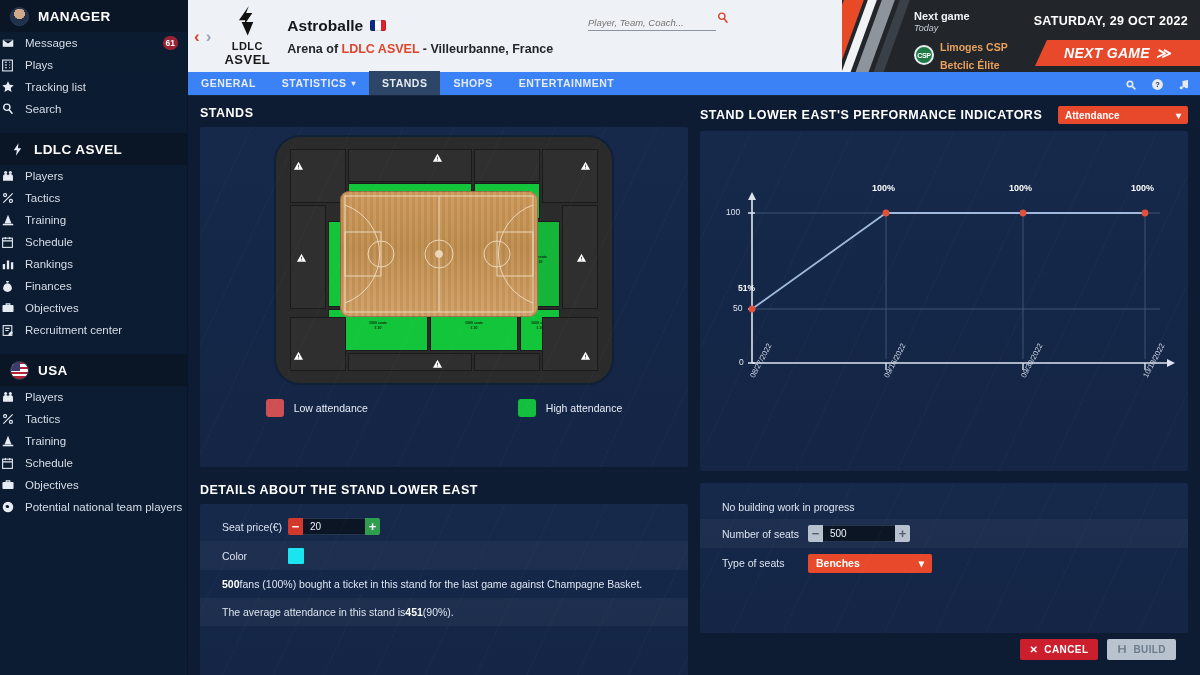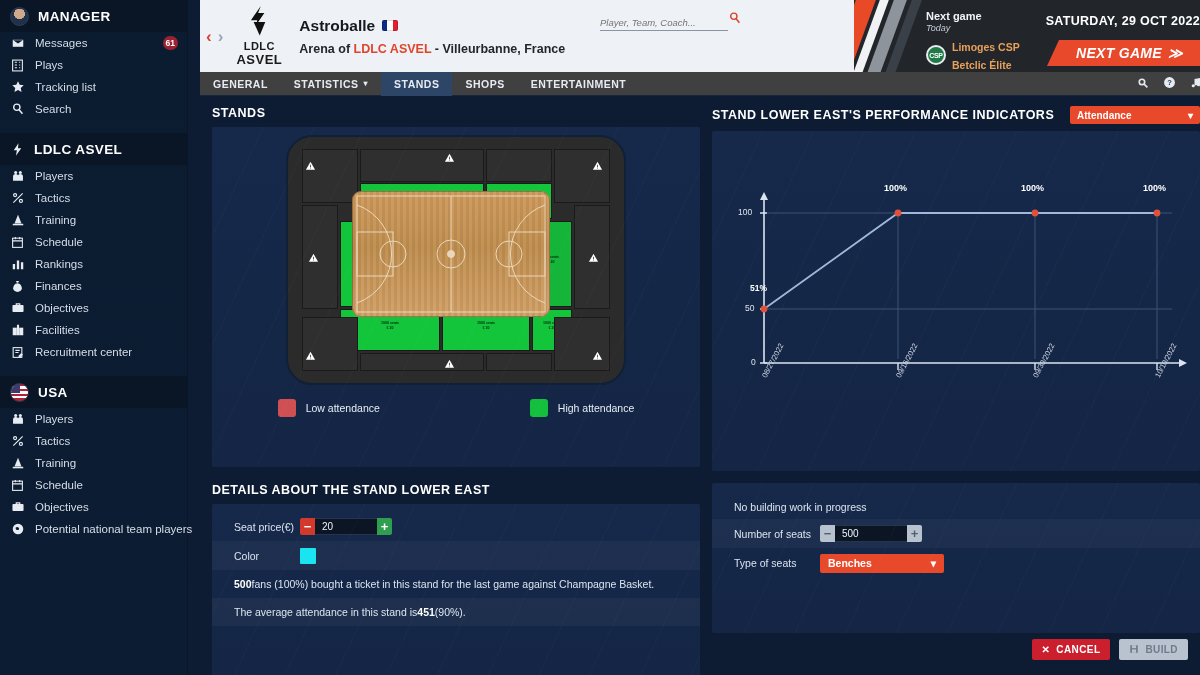--- a/index.html
+++ b/index.html
@@ -2,38 +2,38 @@
 <html><head>
 <meta charset="utf-8">
 <style>
   * { box-sizing: border-box; margin: 0; padding: 0; }
   html, body {
     width: 1200px; height: 675px;
     background: #0d1c33;
     font-family: "Liberation Sans", sans-serif;
     overflow: hidden;
   }
-  #app { position: relative; width: 1200px; height: 675px; display: flex; gap: 12px; }
+  #app { position: relative; width: 1200px; height: 675px; display: flex; }
 
   
   .sidebar {
     width: 188px; height: 675px;
     background: linear-gradient(180deg,#0b1b30 0%, #0c1d33 100%);
     flex: 0 0 188px; position: relative;
     border-right: 1px solid #0a1627;
   }
   .sb-group-head {
     display: flex; align-items: center; gap: 9px;
     height: 32px; padding: 0 10px;
     background: #0a1526;
     color: #ffffff; font-size: 13.5px; font-weight: bold; letter-spacing: .4px;
   }
   .sb-item {
     display: flex; align-items: center; gap: 10px;
-    height: 22px; padding: 0 10px; margin-top: 0px;
+    height: 22px; padding: 0 0; margin-top: 0px;
     color: #d6dde8; font-size: 11.5px; position: relative;
   }
   .sb-item .lbl { white-space: nowrap; }
   .sb-ico { width: 15px; height: 15px; flex: 0 0 15px; display:flex; align-items:center; justify-content:center; color:#e7ecf3; }
   .sb-ico svg { display:block; }
   .sb-badge {
     position: absolute; right: 9px; top: 4px;
     min-width: 14px; height: 14px; border-radius: 7px;
     background: #9b2233; color: #fff; font-size: 8.5px; font-weight: bold;
     display: flex; align-items: center; justify-content: center; padding: 0 3px;
@@ -114,21 +114,21 @@
   .chev { color:#fff; font-size: 11px; }
   .ng-btn {
     position:absolute; right: 0px; top: 40px; height: 26px; width: 165px;
     background: #e8492a; color:#fff; font-size: 14px; font-weight: bold; font-style: italic;
     display:flex; align-items:center; justify-content:center; gap:6px; letter-spacing:.3px;
     clip-path: polygon(12px 0, 100% 0, 100% 100%, 0 100%);
   }
 
   
   .navbar {
-    height: 24px; background: #404040; display:flex; align-items:center; position:relative;
+    height: 24px; background: #3b82f6; display:flex; align-items:flex-end; position:relative;
     border-bottom: 1px solid #16263e;
   }
   .navtab {
     height: 24px; padding: 0 13px; display:flex; align-items:center; gap: 5px;
     font-size: 10.5px; font-weight: bold; color:#e6ebf2; letter-spacing: .5px;
   }
   .navtab.is-active { background: #2d4668; }
   .nav-icons { position:absolute; right: 10px; display:flex; gap: 14px; align-items:center; color:#e6ebf2; }
 
   
@@ -356,30 +356,20 @@
       <span class="lbl">Finances</span>
     </div>
     <div class="sb-item">
       <span class="sb-ico">
           <svg width="14" height="14" viewBox="0 0 24 24">
             <rect x="2.5" y="7" width="19" height="12" rx="1.4" fill="currentColor"></rect>
             <path fill="none" stroke="currentColor" stroke-width="2" d="M9 7V5h6v2"></path>
           </svg>
         </span>
       <span class="lbl">Objectives</span>
-    </div>
-    <div class="sb-item">
-      <span class="sb-ico">
-          <svg width="14" height="14" viewBox="0 0 24 24">
-            <rect x="3" y="8" width="7" height="13" fill="currentColor"></rect>
-            <rect x="14" y="8" width="7" height="13" fill="currentColor"></rect>
-            <rect x="10.2" y="3" width="3.6" height="18" fill="currentColor"></rect>
-          </svg>
-        </span>
-      <span class="lbl">Facilities</span>
     </div>
     <div class="sb-item">
       <span class="sb-ico">
           <svg width="13" height="13" viewBox="0 0 24 24">
             <rect x="4" y="3" width="16" height="18" fill="none" stroke="currentColor" stroke-width="2"></rect>
             <path stroke="currentColor" stroke-width="2" d="M8 8h8M8 12h6"></path>
             <path fill="currentColor" d="M19 13l3 3-5 5h-3v-3z"></path>
           </svg>
         </span>
       <span class="lbl">Recruitment center</span>

